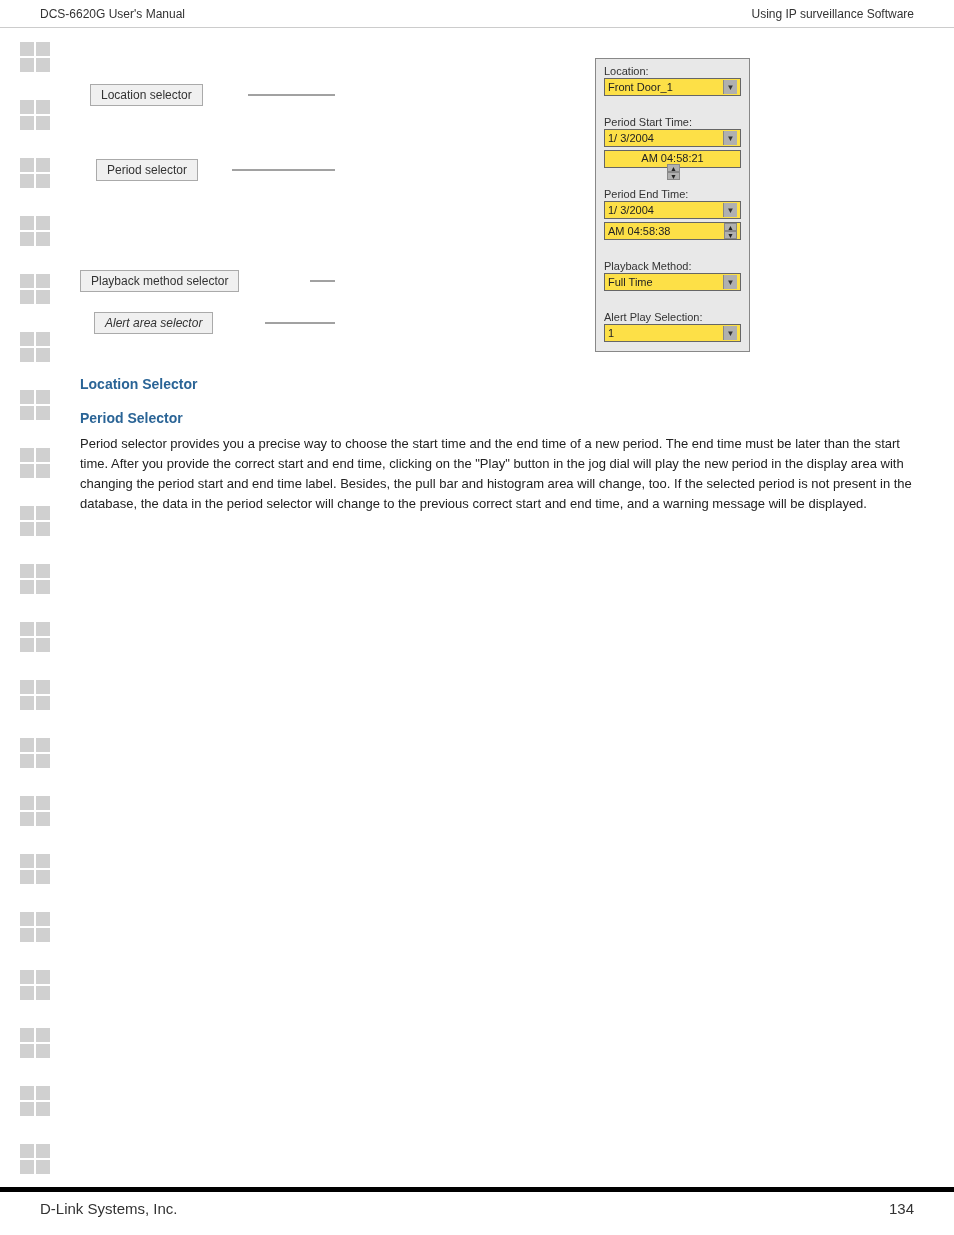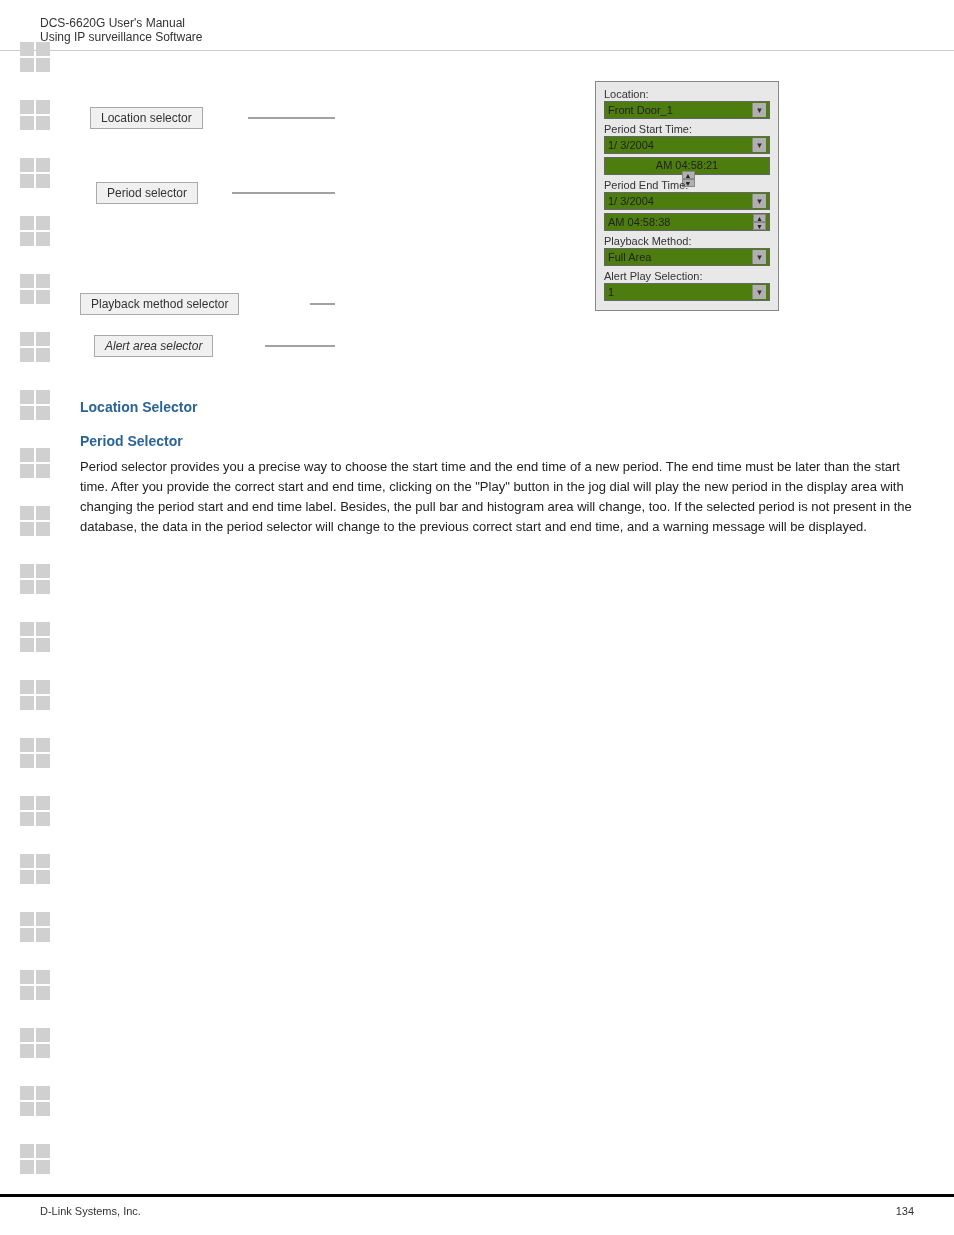--- a/index.html
+++ b/index.html
@@ -10,25 +10,24 @@
       font-family: Arial, Helvetica, sans-serif;
       font-size: 13px;
       color: #222;
       position: relative;
     }
 
     
     .header {
       display: flex;
       justify-content: space-between;
-      padding: 16px 40px 6px 40px;
+      padding: 7px 40px 6px 40px;
       border-bottom: 1px solid #ccc;
       font-size: 12px;
       color: #333;
-      flex-direction: column;
     }
     .sq-row {
       display: flex;
       gap: 2px;
     }
     .sq {
       width: 14px;
       height: 14px;
       background: #d0d0d0;
     }
@@ -59,40 +58,40 @@
       color: #333;
       white-space: nowrap;
       position: absolute;
     }
 
     
     .ui-panel {
       border: 1px solid #888;
       background: #e8e8e8;
       padding: 6px 8px;
-      width: 184px;
+      width: 155px;
       font-size: 11px;
       color: #222;
       margin-left: 260px;
     }
 
     .panel-label {
       font-size: 11px;
       color: #333;
-      margin-top: 4px;
+      margin-top: 20px;
       margin-bottom: 1px;
     }
     .panel-label:first-child {
       margin-top: 0;
     }
 
     .panel-input {
       display: flex;
       align-items: center;
-      background: #4d7c0f;
+      background: #fde047;
       border: 1px solid #666;
       padding: 1px 3px;
       margin-bottom: 3px;
       height: 18px;
       font-size: 11px;
       justify-content: space-between;
     }
 
     .panel-input-text {
       font-size: 11px;
@@ -164,23 +163,23 @@
 
     
     .footer {
       position: absolute;
       bottom: 18px;
       left: 0;
       right: 0;
       display: flex;
       justify-content: space-between;
       padding: 0 40px;
-      font-size: 11px;
+      font-size: 15px;
       color: #333;
-      border-top: 3px solid #000000;
+      border-top: 5px solid #000000;
       padding-top: 8px;
     }
 
     
     .sq-group {
       position: absolute;
       left: 20px;
       display: flex;
       flex-direction: column;
       gap: 2px;
@@ -453,21 +452,21 @@
       <div class="panel-input" style="margin-bottom:4px;justify-content:center;">
         <span class="panel-input-text">AM 04:58:38</span>
         <div class="spin-buttons">
           <div class="spin-btn">▲</div>
           <div class="spin-btn">▼</div>
         </div>
       </div>
 
       <div class="panel-label">Playback Method:</div>
       <div class="panel-input">
-        <span class="panel-input-text">Full Area</span>
+        <span class="panel-input-text">Full Time</span>
         <div class="dropdown-arrow">▼</div>
       </div>
 
       <div class="panel-label">Alert Play Selection:</div>
       <div class="panel-input">
         <span class="panel-input-text">1</span>
         <div class="dropdown-arrow">▼</div>
       </div>
     </div>
   </div>

